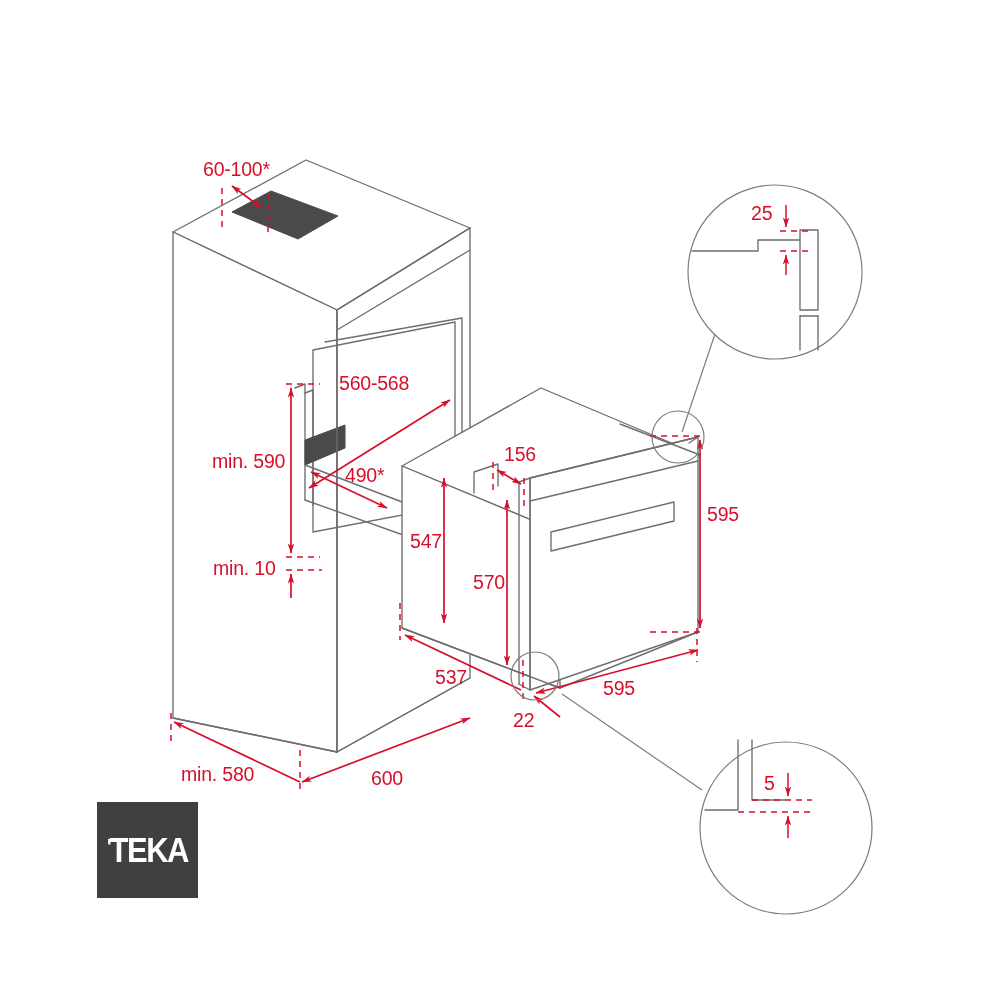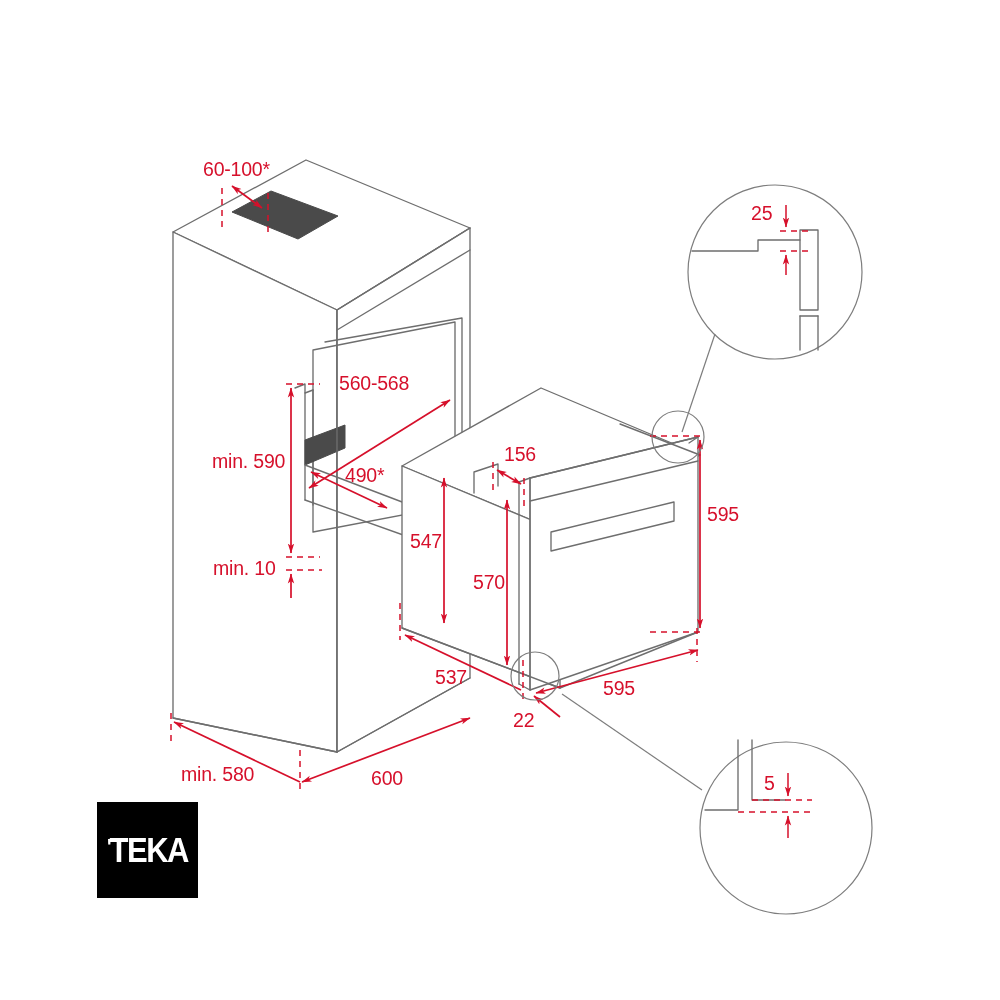--- a/index.html
+++ b/index.html
@@ -81,21 +81,21 @@
     font-size: 19.5px;
     letter-spacing: -0.2px;
     dominant-baseline: middle;
   }
   #teka-logo {
     position: absolute;
     left: 97px;
     top: 802px;
     width: 101px;
     height: 96px;
-    background: #000000;
+    background: #404040;
     display: flex;
     align-items: center;
     justify-content: center;
   }
   #teka-logo .wordmark {
     color: #ffffff;
     font-family: "Liberation Sans", sans-serif;
     font-weight: bold;
     font-size: 31px;
     letter-spacing: -1.5px;

